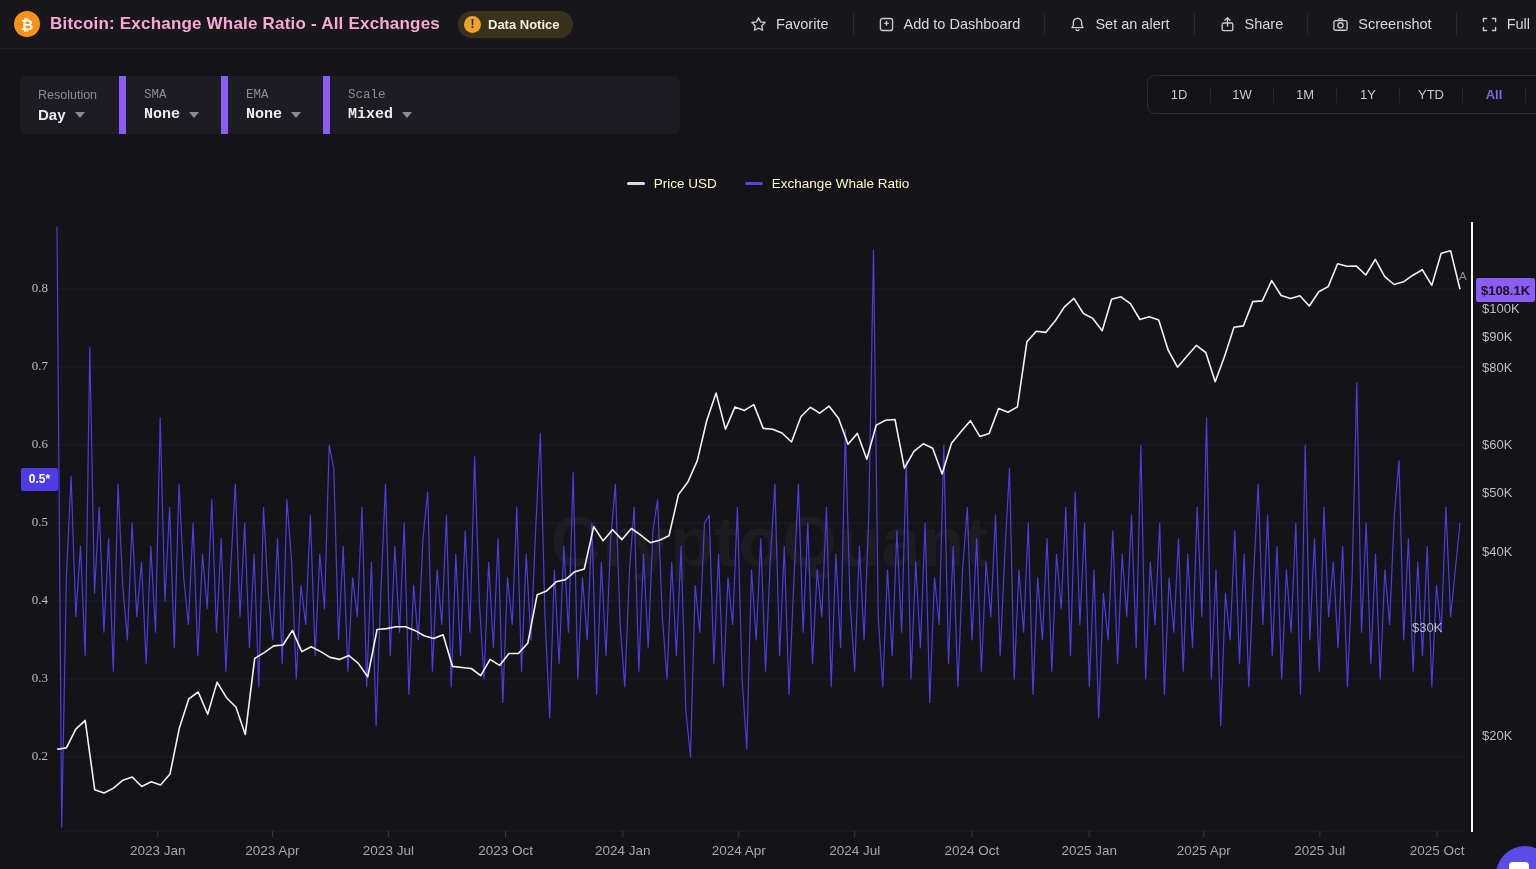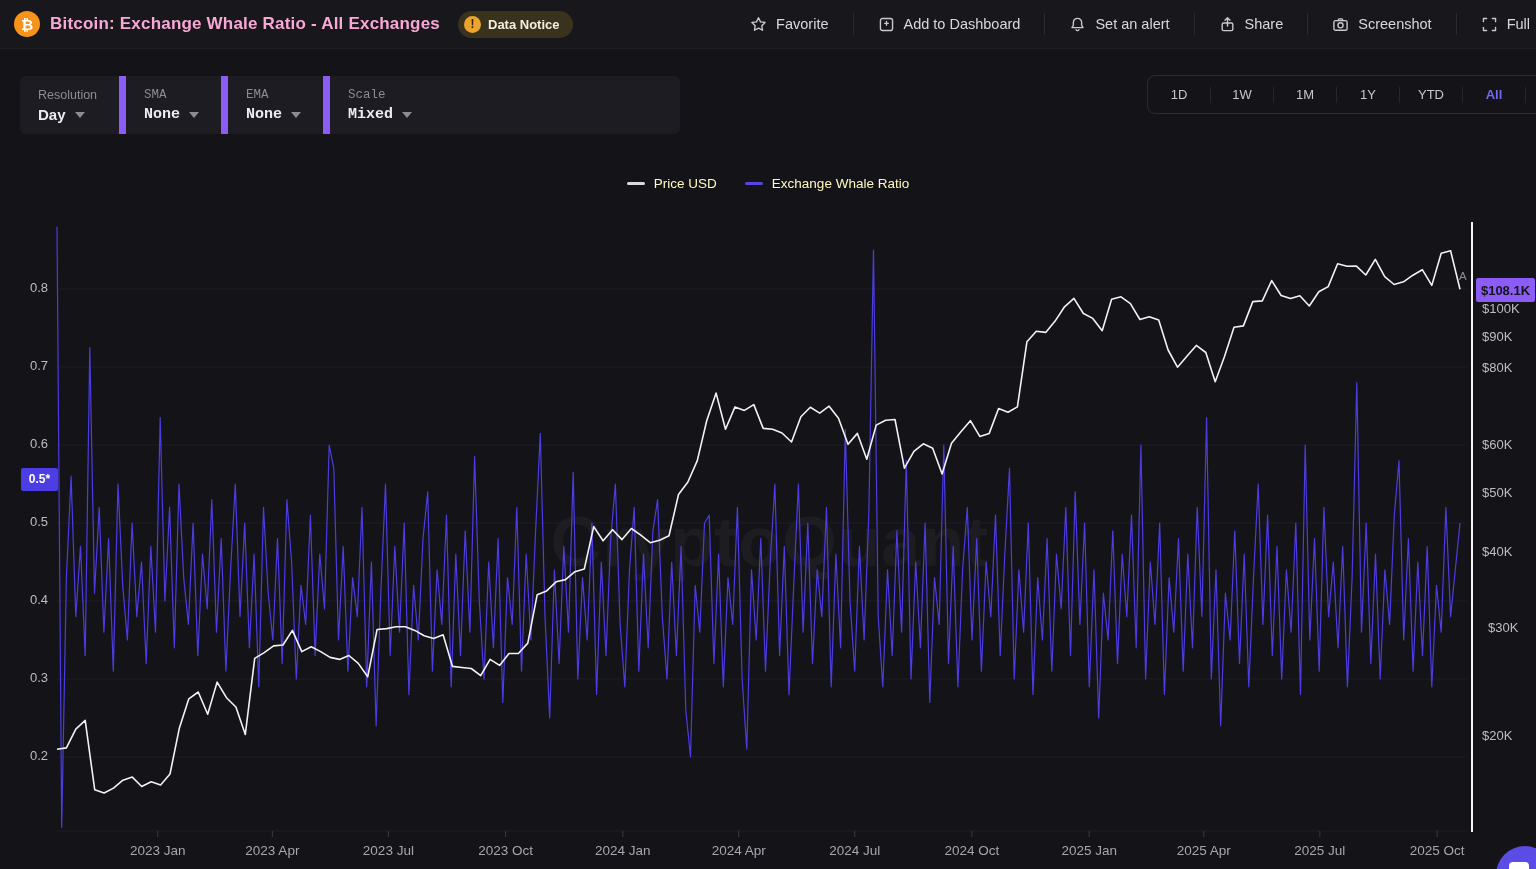--- a/index.html
+++ b/index.html
@@ -40,21 +40,21 @@
   
   .legend{position:absolute;left:0;top:176px;width:1536px;display:flex;justify-content:center;gap:28px;}
   .lg-item{display:flex;align-items:center;gap:9px;color:#fef9c3;font-size:13.5px;cursor:pointer;}
   .lg-swatch{width:18px;height:2.5px;border-radius:2px;}
   
   .chart-wrap{position:absolute;left:0;top:0;width:1536px;height:869px;}
   .watermark{position:absolute;left:530px;top:502px;width:480px;text-align:center;font-size:70px;
              font-weight:bold;color:rgba(205,205,225,0.05);letter-spacing:1px;pointer-events:none;}
   #chart{position:absolute;left:0;top:0;}
   .axis-label{position:absolute;font-size:13px;color:#bcbcc4;}
-  .axis-label.left{width:40px;text-align:right;}
+  .axis-label.left{width:40px;text-align:right;font-family:Liberation Serif, serif;}
   .x-label{position:absolute;font-size:13.5px;color:#a6a6af;transform:translateX(-50%);top:843px;}
   .badge-left{position:absolute;left:21px;top:466px;width:37px;height:23px;background:#4c3ee4;color:#fff;
               font-size:12px;font-weight:bold;display:flex;align-items:center;justify-content:center;border-radius:2px;}
   .price-tag{position:absolute;left:1476px;top:278px;width:59px;height:24px;background:#8b5cf6;color:#16161a;
              font-size:13px;font-weight:bold;display:flex;align-items:center;justify-content:center;border-radius:2px;}
   .auto-a{position:absolute;left:1459px;top:270px;font-size:11.5px;color:#8e8e96;}
   .chat-fab{position:absolute;left:1496px;top:846px;width:58px;height:58px;border-radius:50%;background:#5b4ce6;
             display:flex;align-items:flex-start;justify-content:flex-start;cursor:pointer;}
   .chat-fab span{display:block;width:20px;height:15px;background:#fff;border-radius:4px;margin:16px 0 0 13px;}
 </style>
@@ -91,21 +91,21 @@
       </svg>
     <div id="axis-layer">
         <div class="axis-label left" style="left: 8px; top: 748px;">0.2</div>
         <div class="axis-label left" style="left: 8px; top: 670px;">0.3</div>
         <div class="axis-label left" style="left: 8px; top: 592px;">0.4</div>
         <div class="axis-label left" style="left: 8px; top: 514px;">0.5</div>
         <div class="axis-label left" style="left: 8px; top: 436px;">0.6</div>
         <div class="axis-label left" style="left: 8px; top: 358px;">0.7</div>
         <div class="axis-label left" style="left: 8px; top: 280px;">0.8</div>
         <div class="axis-label" style="left: 1482px; top: 728.071px;">$20K</div>
-        <div class="axis-label" style="left: 1488px; top: 620.479px;">$30K</div>
+        <div class="axis-label" style="left: 1412px; top: 620.479px;">$30K</div>
         <div class="axis-label" style="left: 1482px; top: 544.141px;">$40K</div>
         <div class="axis-label" style="left: 1482px; top: 484.929px;">$50K</div>
         <div class="axis-label" style="left: 1482px; top: 436.55px;">$60K</div>
         <div class="axis-label" style="left: 1568px; top: 395.645px;">$70K</div>
         <div class="axis-label" style="left: 1482px; top: 360.212px;">$80K</div>
         <div class="axis-label" style="left: 1482px; top: 328.958px;">$90K</div>
         <div class="axis-label" style="left: 1482px; top: 301px;">$100K</div>
         <div class="x-label" style="left: 157.735px;">2023 Jan</div>
         <div class="x-label" style="left: 272.361px;">2023 Apr</div>
         <div class="x-label" style="left: 388.389px;">2023 Jul</div>

